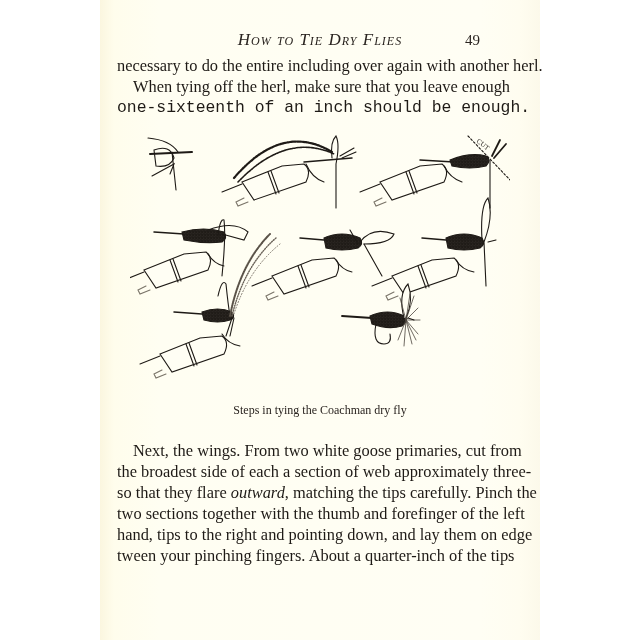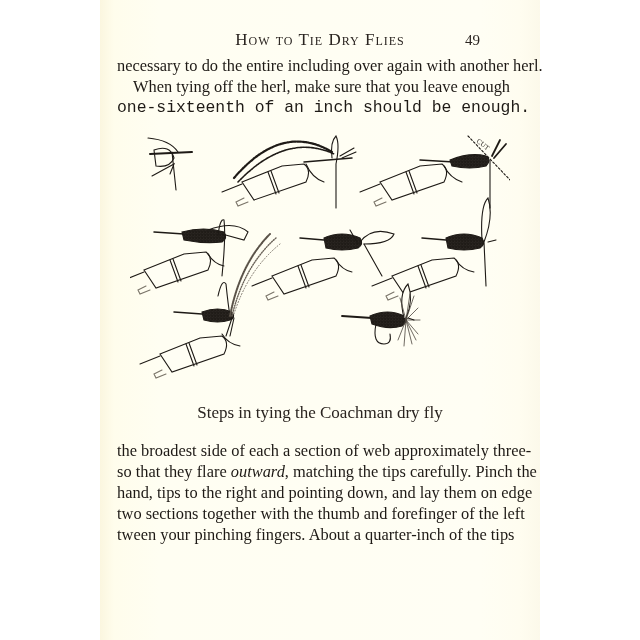--- a/index.html
+++ b/index.html
@@ -11,42 +11,42 @@
   }
   .page {
     position: absolute; left: 100px; top: 0; width: 440px; height: 640px;
     background: linear-gradient(90deg, #fbf6df 0px, #fffdec 14px, #fffef2 60px, #fffef4 380px, #fffdf0 420px, #fcf9ea 440px);
   }
   .running-head {
     position: absolute; top: 30px; left: 0; width: 440px; height: 20px;
   }
   .running-title {
     position: absolute; left: 0; width: 440px; top: 0; text-align: center;
-    font-size: 17px; font-variant: small-caps; letter-spacing: 1px; color: #2a2420;
+    font-size: 17px; font-variant: small-caps; letter-spacing: 1px; color: #2a2420; font-style: italic;
   }
   .folio {
     position: absolute; right: 60px; top: 2px; font-size: 15px; color: #2a2420;
   }
   .text-block {
     position: absolute; left: 17px; width: 352px;
     font-size: 16.4px; line-height: 21px;
   }
   .text-line {
     display: block; white-space: nowrap; text-align: justify; text-align-last: justify;
     height: 21px;
   }
   .text-line.last { text-align-last: left; font-family: Liberation Mono, monospace; }
   .text-line.indent { padding-left: 16px; }
   .figure {
     position: absolute; left: 30px; top: 128px; width: 380px; height: 262px;
   }
   .figure svg { width: 380px; height: 262px; display: block; }
   .caption {
     position: absolute; top: 403px; left: 0; width: 440px; text-align: center;
-    font-size: 17px; color: #2a2420;
+    font-size: 12px; color: #2a2420;
   }
   em { font-style: italic; }
 </style>
 </head>
 <body>
 
 <div class="page">
 
   <div class="running-head">
     <div class="running-title">How to Tie Dry Flies</div>
@@ -166,20 +166,21 @@
           <line x1="64" y1="-4" x2="74" y2="16"></line>
         </g>
         <path d="M66 -6 L72 -4"></path>
       </g>
     </svg>
   </div>
 
   <div class="caption">Steps in tying the Coachman dry fly</div>
 
   <div class="text-block" style="top:440px;">
+    <span class="text-line indent">Next, the wings. From two white goose primaries, cut from</span>
     <span class="text-line">the broadest side of each a section of web approximately three-</span>
     <span class="text-line"><span>so that they flare </span><em>outward</em><span>, matching the tips carefully. Pinch the</span></span>
+    <span class="text-line">two sections together with the thumb and forefinger of the left</span>
     <span class="text-line">hand, tips to the right and pointing down, and lay them on edge</span>
-    <span class="text-line">two sections together with the thumb and forefinger of the left</span>
     <span class="text-line">tween your pinching fingers. About a quarter-inch of the tips</span>
   </div>
 
 </div>
 
 </body></html>

